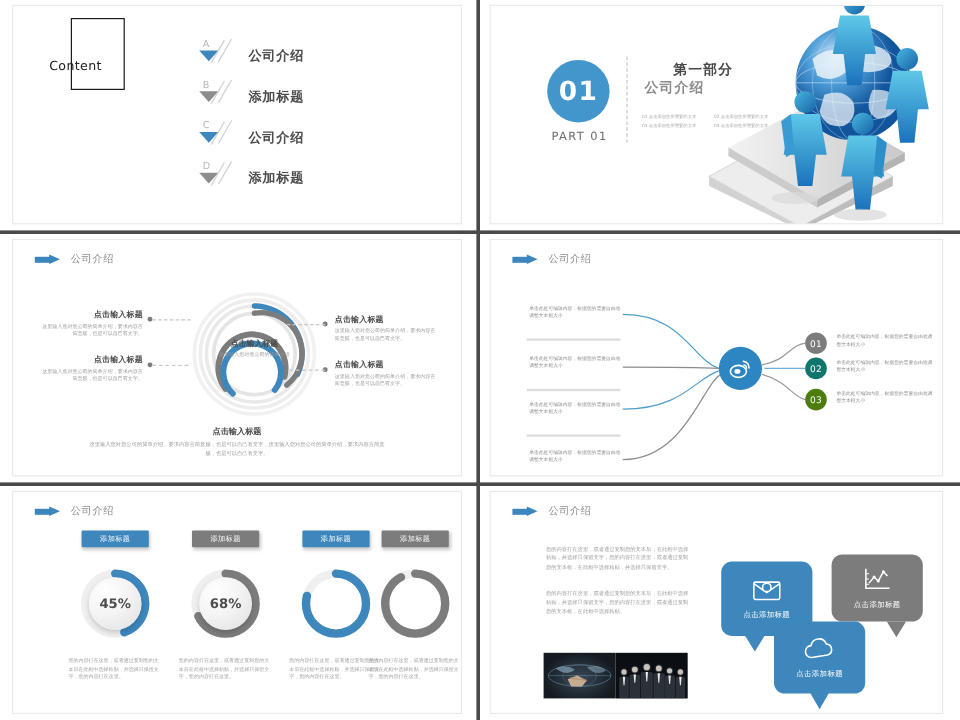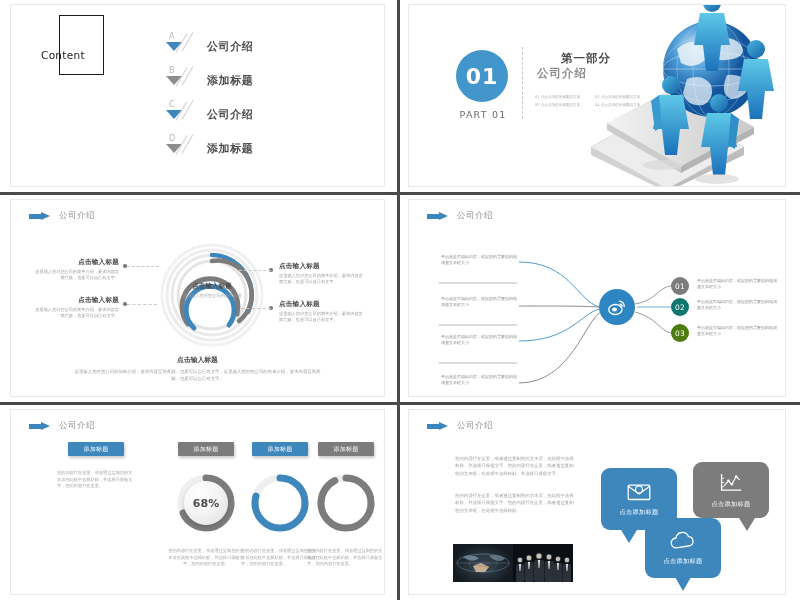--- a/index.html
+++ b/index.html
@@ -390,24 +390,31 @@
       <div class="sec-head">
         <span class="arrow-ic">
             <i></i>
             <b></b>
           </span>
         <span class="sec-label">公司介绍</span>
       </div>
 
       <div class="d-col" style="left:38px;">
         <div class="d-tag" style="background:#3d87bd;">添加标题</div>
+        <div class="d-ring">
+          <svg width="62" height="62" viewBox="0 0 62 62">
+            <circle cx="31" cy="31" r="25" fill="none" stroke="#efefef" stroke-width="7"></circle>
+            <circle cx="31" cy="31" r="25" fill="none" stroke="#3d87bd" stroke-width="7" stroke-dasharray="70.7 86.4" stroke-linecap="round" transform="rotate(-90 31 31)"></circle>
+          </svg>
+          <div class="d-pct">45%</div>
+        </div>
         <div class="d-body">您的内容打在这里，或者通过复制您的文本后在此框中选择粘贴，并选择只保留文字，您的内容打在这里。</div>
       </div>
 
-      <div class="d-col" style="left:148px;text-align:center;">
+      <div class="d-col" style="left:130px;">
         <div class="d-tag" style="background:#7c7c7c;">添加标题</div>
         <div class="d-ring">
           <svg width="62" height="62" viewBox="0 0 62 62">
             <circle cx="31" cy="31" r="25" fill="none" stroke="#efefef" stroke-width="7"></circle>
             <circle cx="31" cy="31" r="25" fill="none" stroke="#7c7c7c" stroke-width="7" stroke-dasharray="106.8 50.3" stroke-linecap="round" transform="rotate(-90 31 31)"></circle>
           </svg>
           <div class="d-pct">68%</div>
         </div>
         <div class="d-body">您的内容打在这里，或者通过复制您的文本后在此框中选择粘贴，并选择只保留文字，您的内容打在这里。</div>
       </div>

